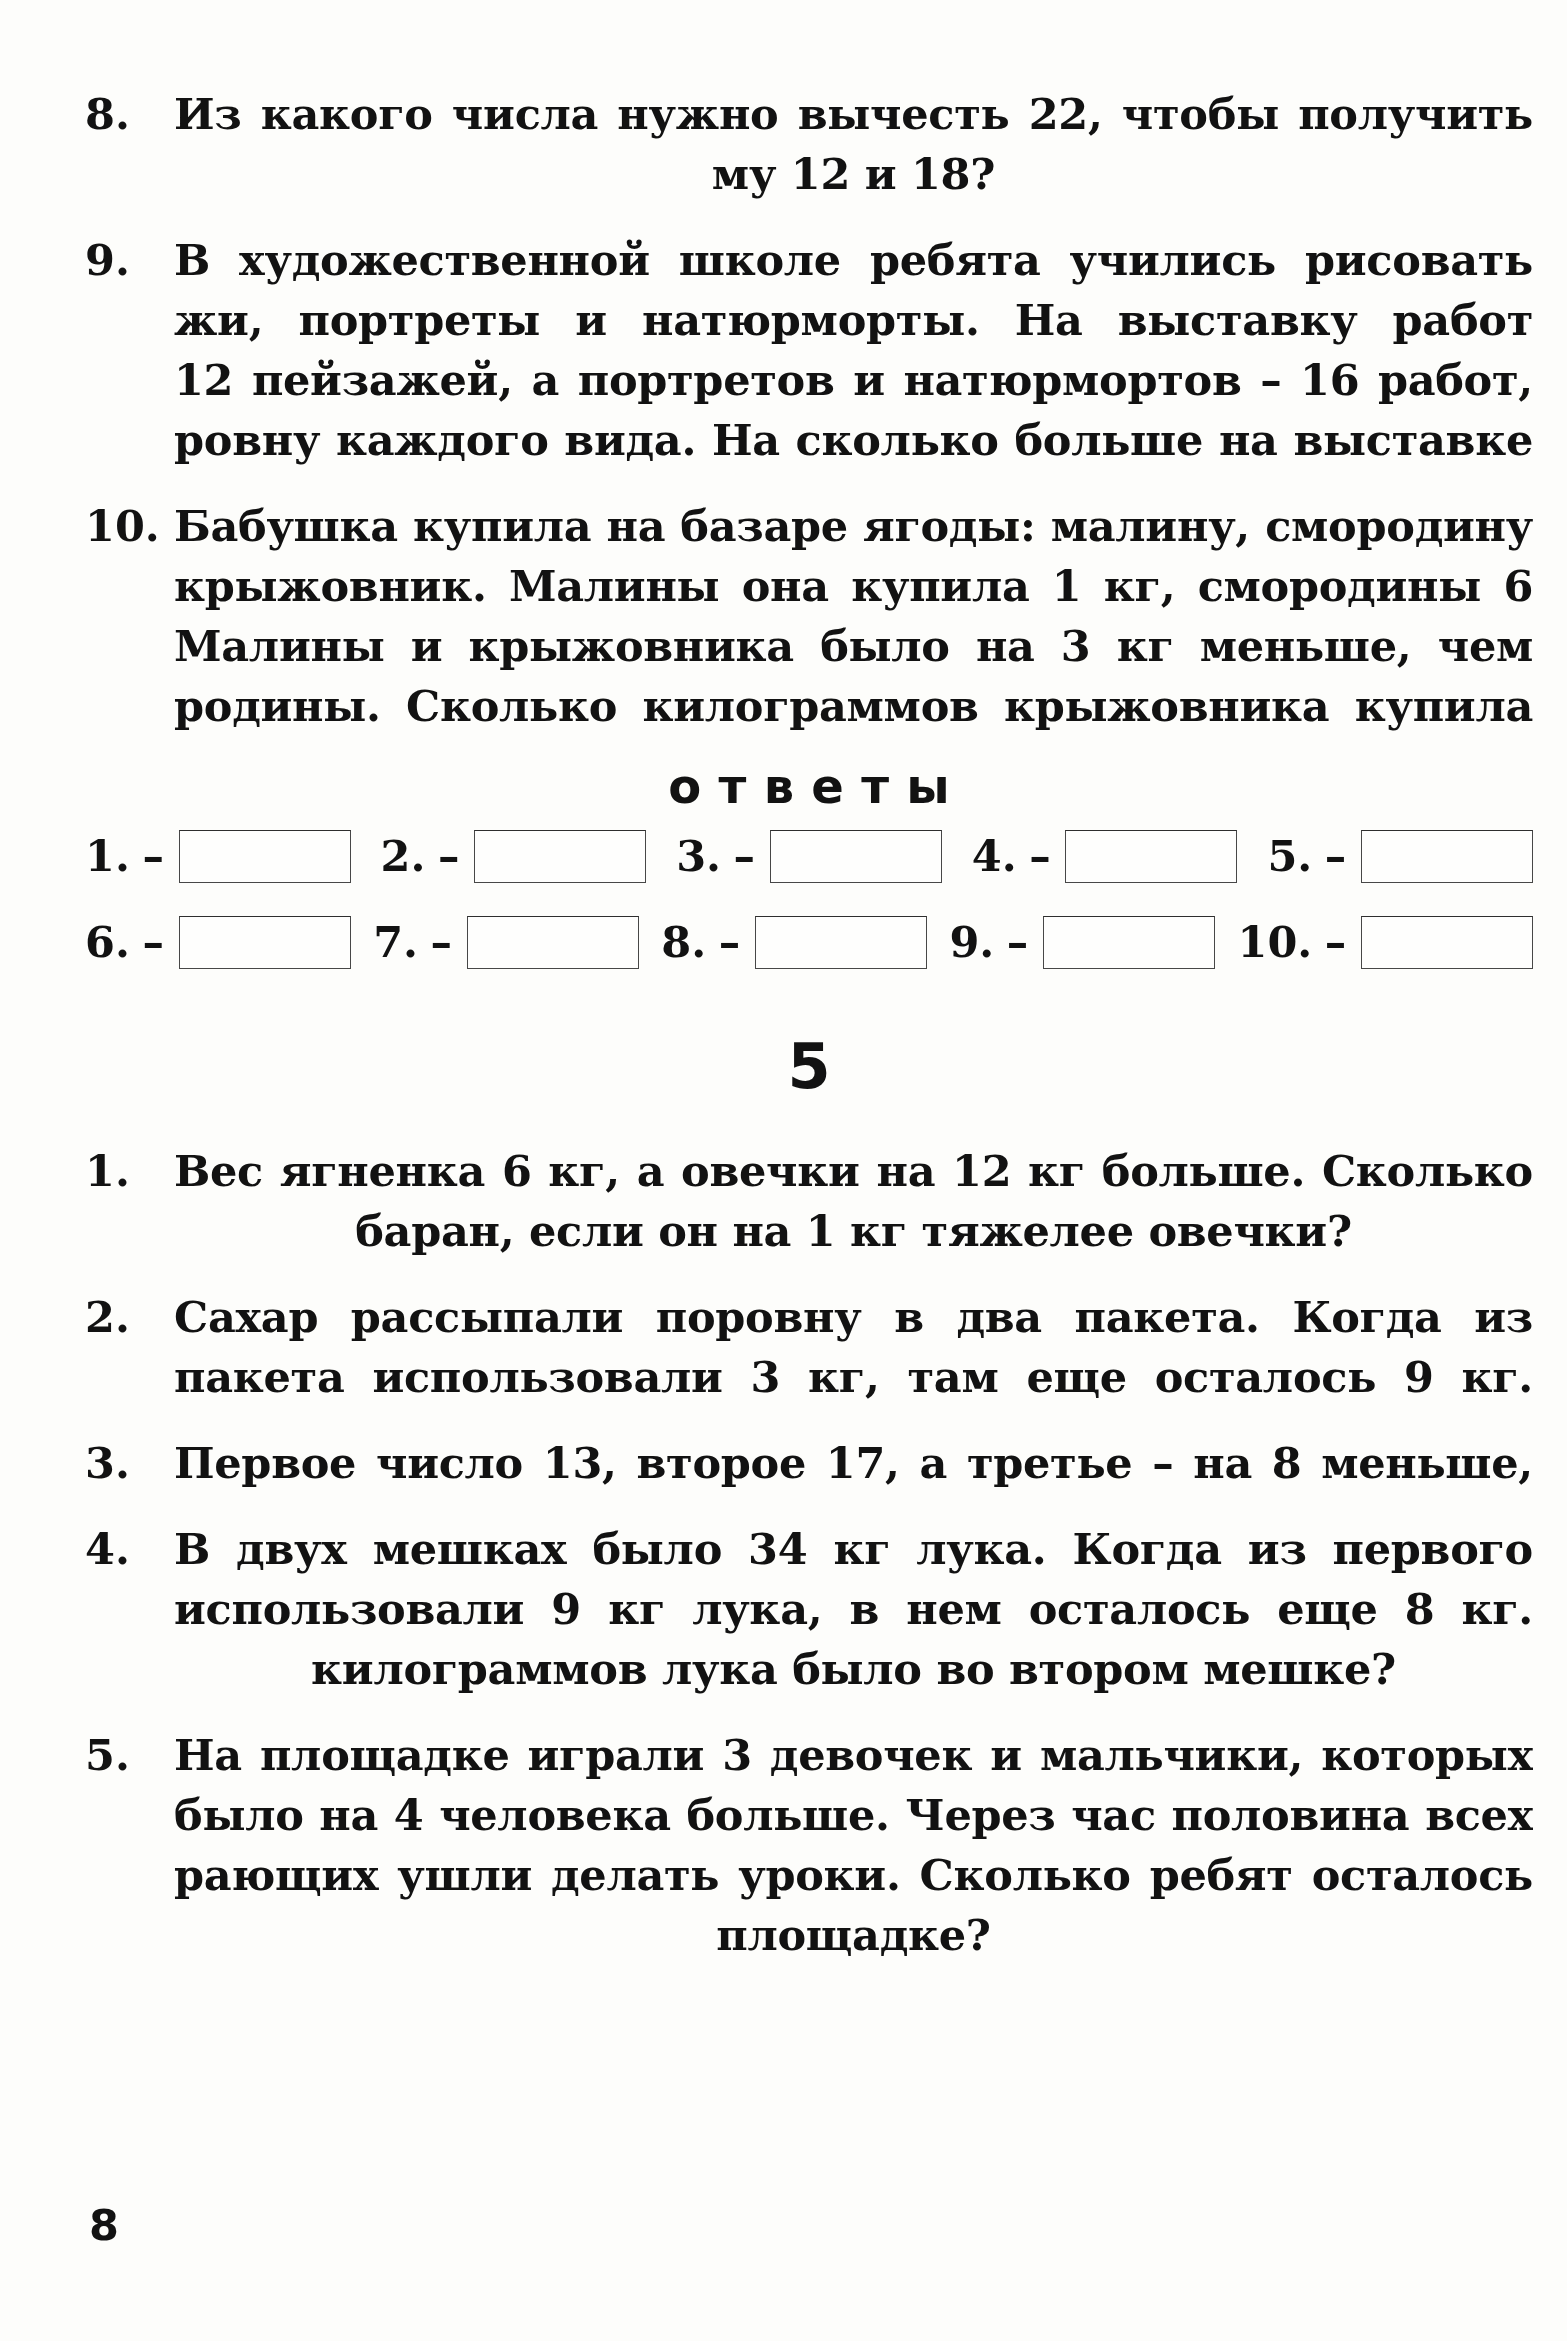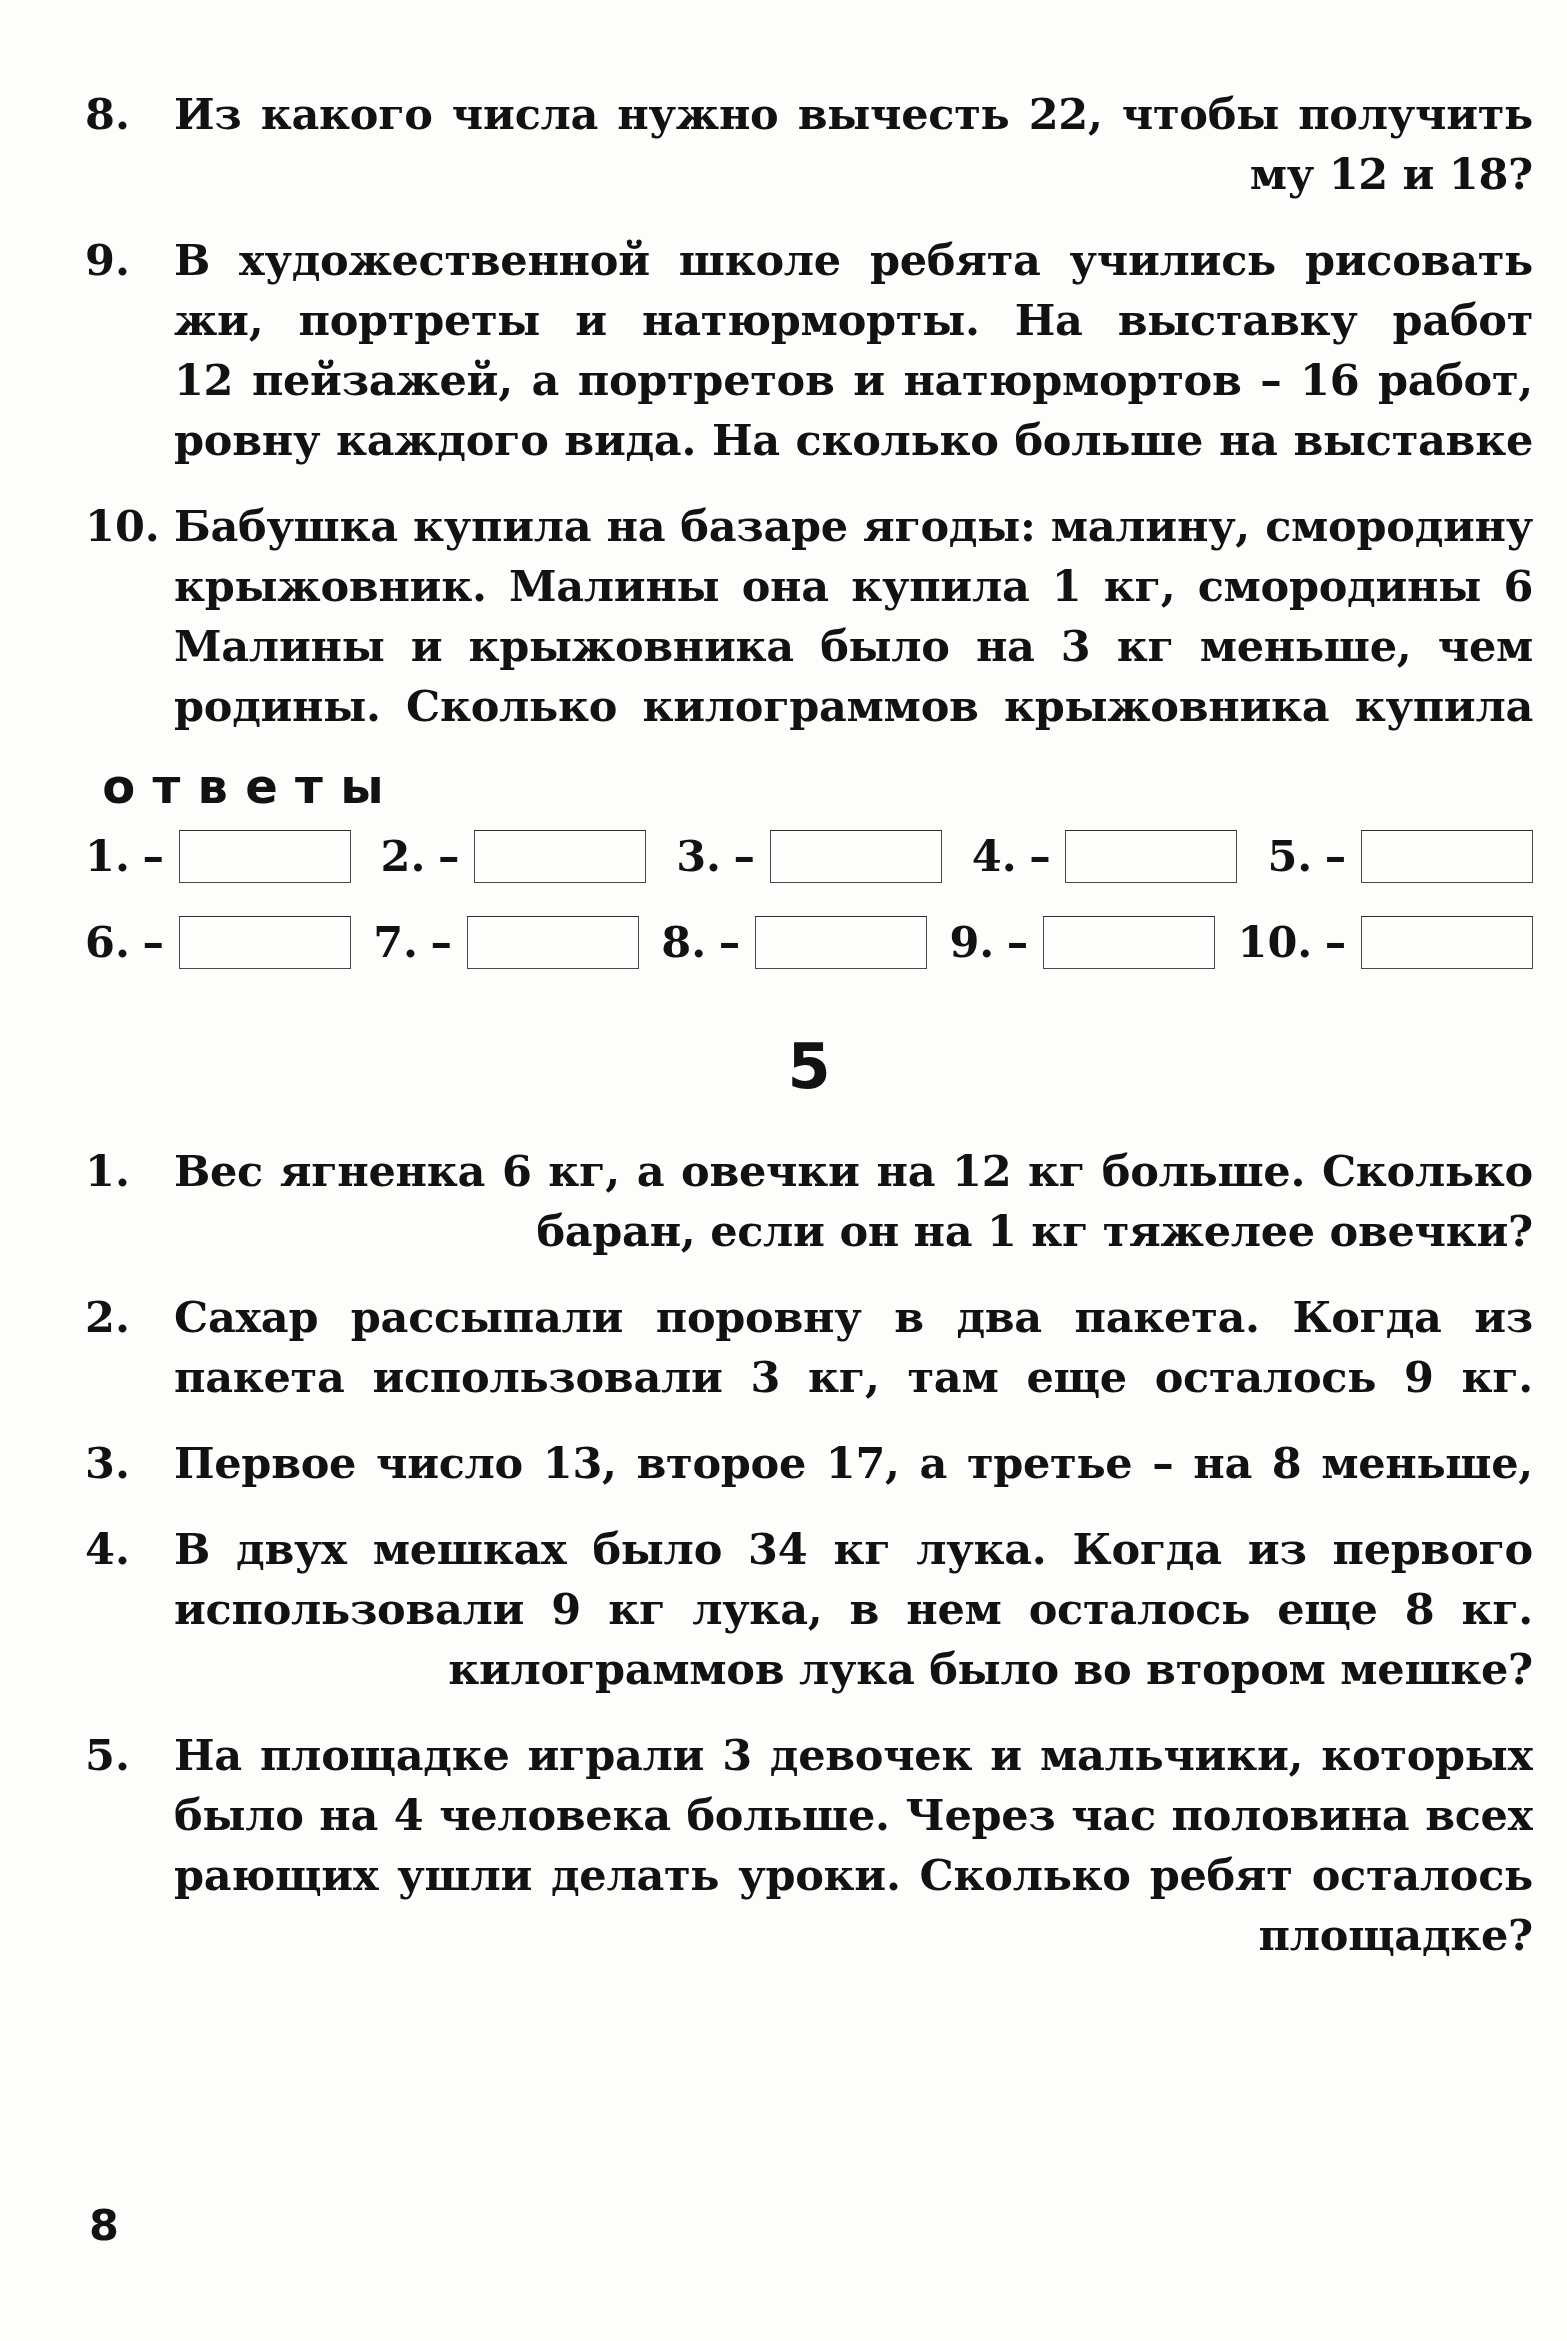--- a/index.html
+++ b/index.html
@@ -46,28 +46,29 @@
     text-align: justify;
     white-space: normal;
   }
   .pline::after {
     content: "";
     display: inline-block;
     width: 100%;
     height: 0;
   }
   .pline.last {
-    text-align: right;
+    text-align: center;
   }
   .pline.last::after {
     content: none;
   }
   
   .answers-title {
     margin-top: 13px;
+    text-align: center;
     font-family: "DejaVu Sans", "Liberation Sans", sans-serif;
     font-weight: 700;
     font-size: 48px;
     line-height: 48px;
     letter-spacing: 0.36em;
     text-indent: 0.36em; 
   }
   .answers-row {
     display: flex;
     justify-content: space-between;

